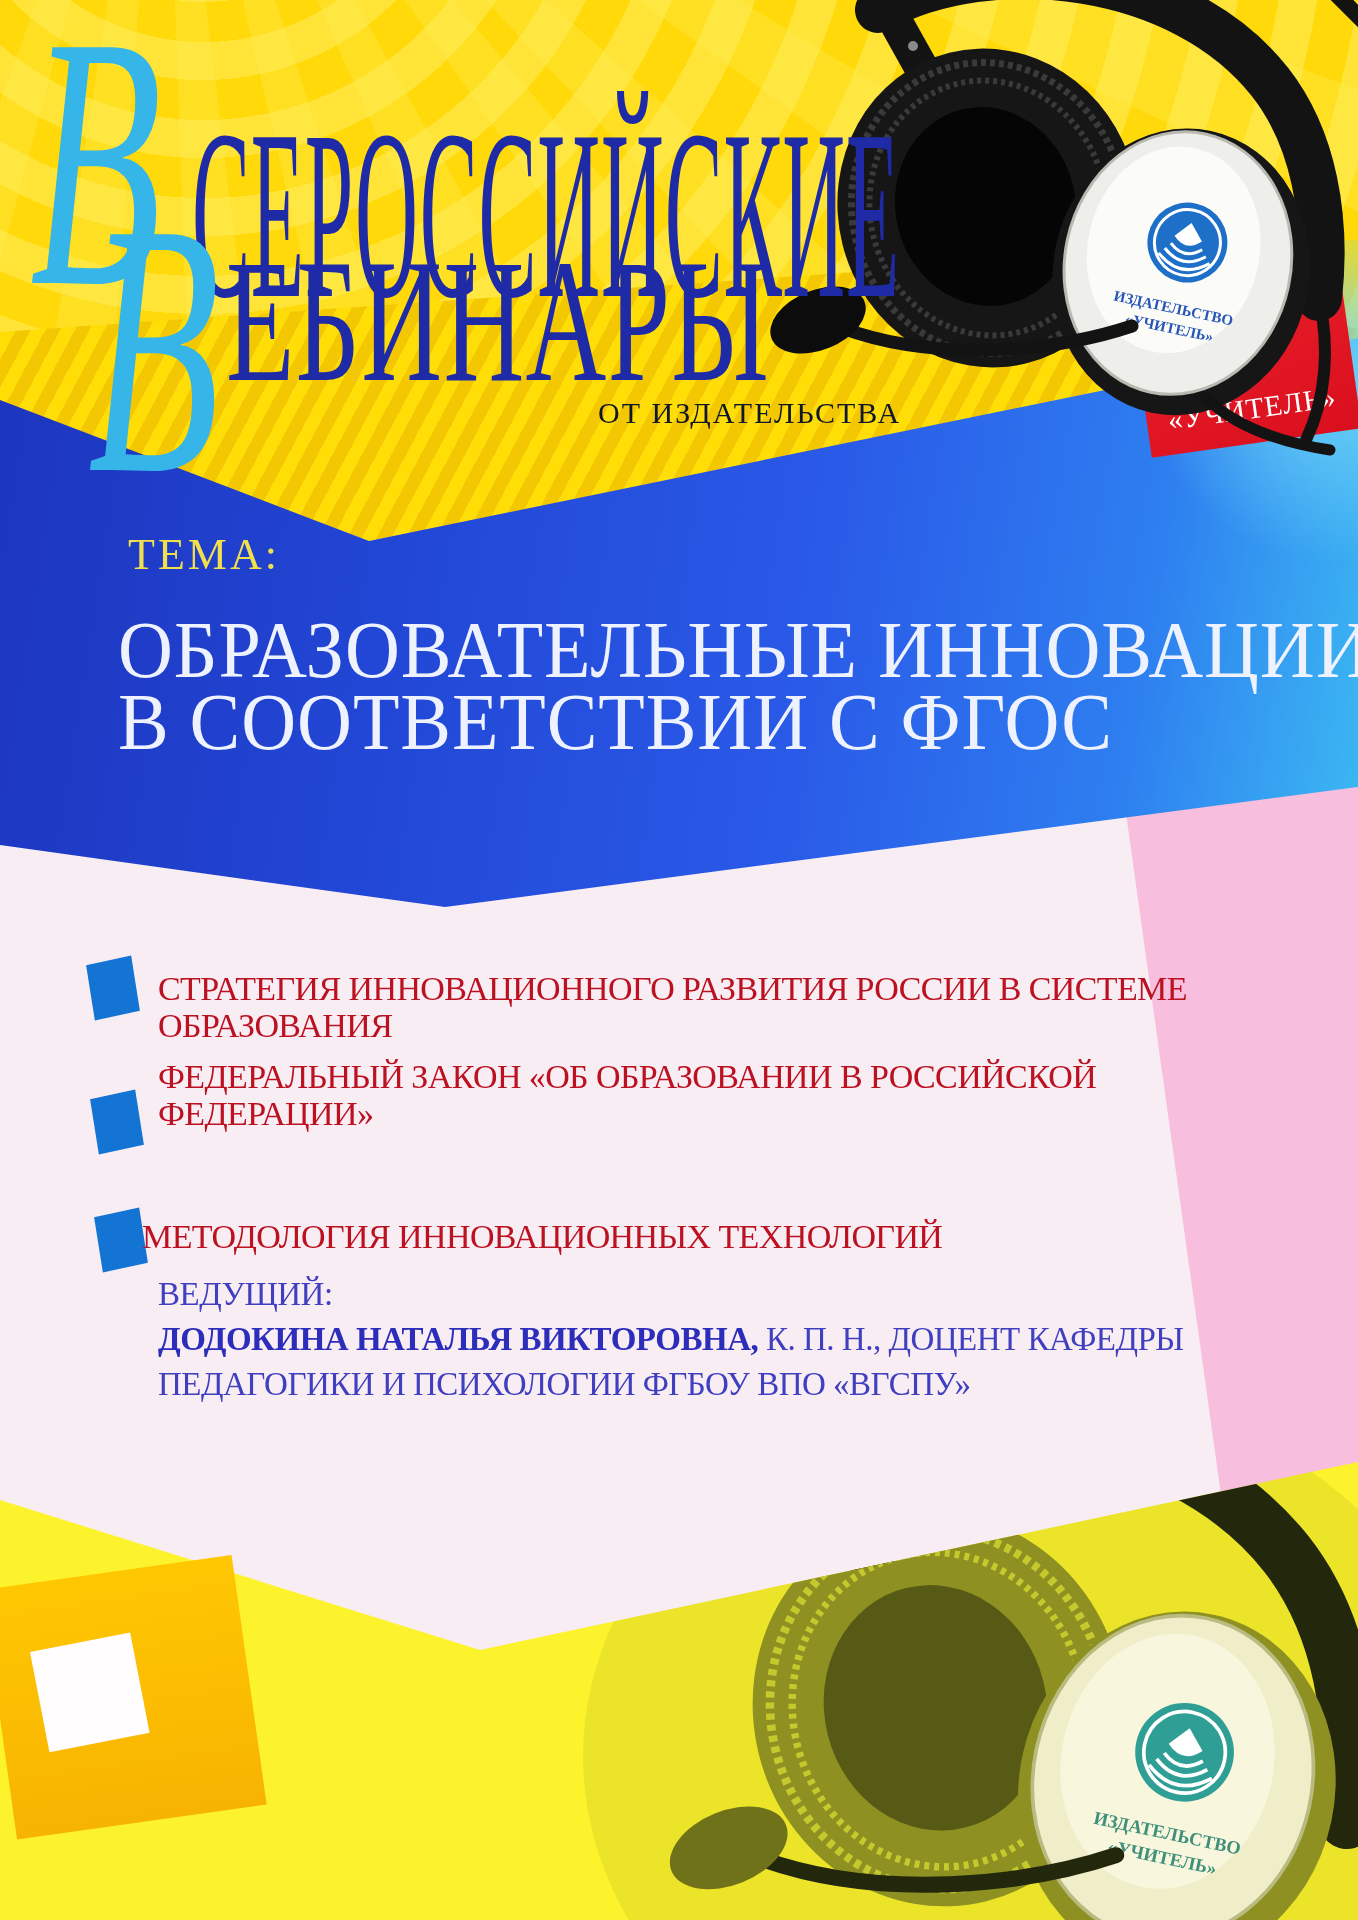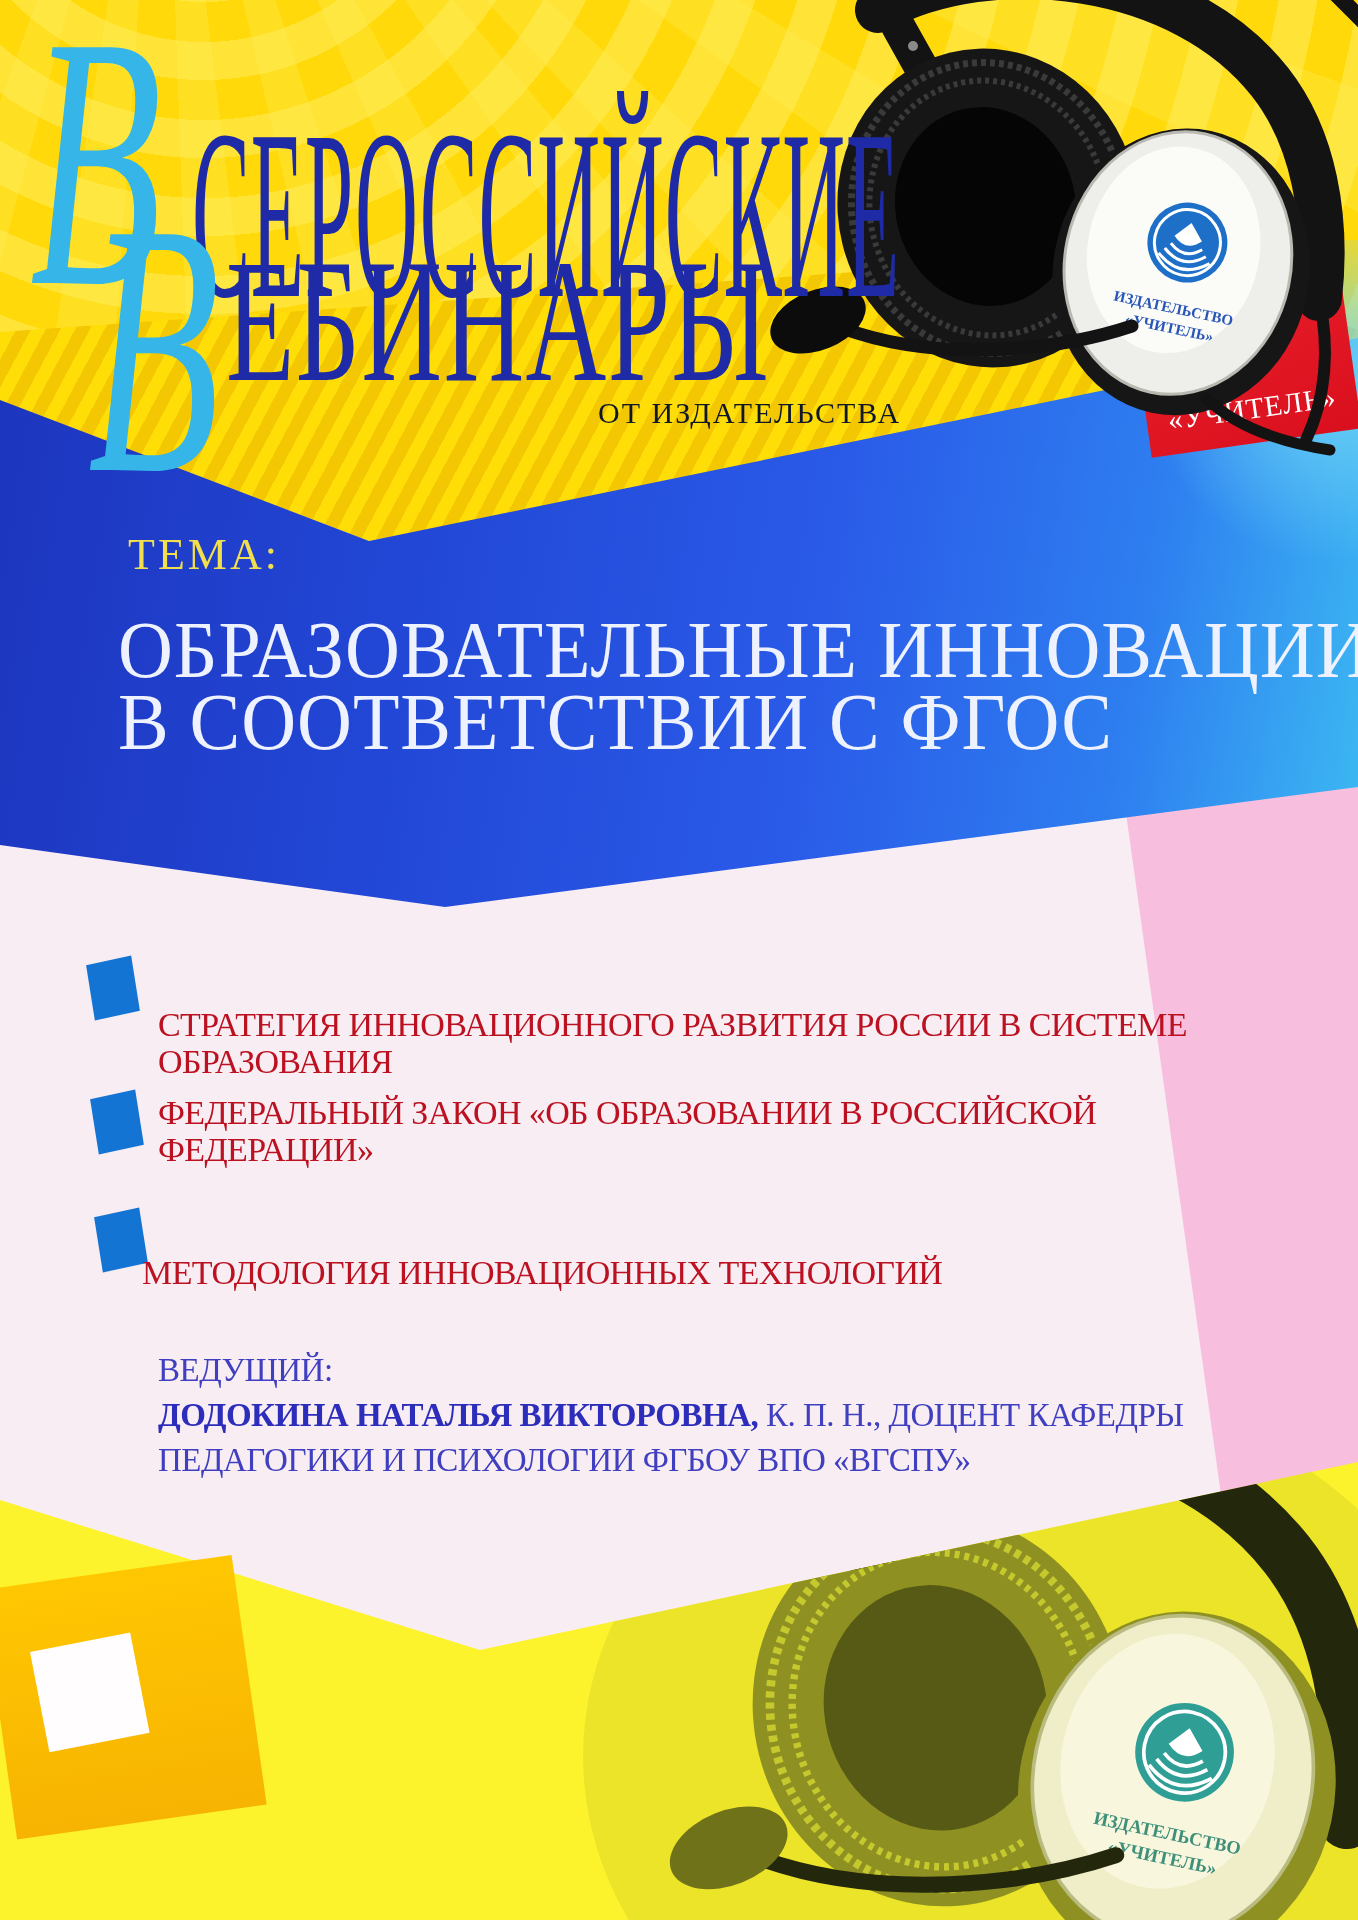--- a/index.html
+++ b/index.html
@@ -45,21 +45,21 @@
   .t-line2{color:#1f2ba6;font-size:175px;line-height:1;transform:scaleX(.64);
      transform-origin:0 0;letter-spacing:2px;}
   .publisher{color:#0f172a;font-size:30px;letter-spacing:2px;}
   
   .theme-label{color:#f2df4e;font-size:44px;letter-spacing:3px;line-height:1;}
   .theme-line{color:#eef2fe;font-size:80px;letter-spacing:1px;line-height:1;transform:scaleX(.95);transform-origin:0 0;white-space:nowrap;}
   
   .topic-square{width:46px;height:56px;background:#1474d4;
      transform:rotate(-9deg) skewY(-3deg);transform-origin:50% 50%;}
   .topic-text{width:1075px;color:#bb1120;font-size:34px;line-height:37px;
-     letter-spacing:-0.6px;margin-top:36px;}
+     letter-spacing:-0.6px;}
   
   .presenter{width:1100px;color:#3f3fc0;font-size:33px;line-height:45px;letter-spacing:-0.5px;}
   .presenter b{color:#2d2dbb;font-weight:bold;}
   
   .hs{position:absolute;}
   .hs svg{display:block;overflow:visible;}
   .cup-text{font-family:"Liberation Serif",serif;font-size:15px;font-weight:bold;
      text-anchor:middle;fill:var(--cuptext);}
   .hs-top{--band:#131313;--pad:#161616;--rib:#3a3a3a;--hole:#050505;
      --cup:#eeeeea;--cupedge:#b9b9b2;--cupshine:#fbfbf8;--logo:#1e6fc8;
@@ -166,16 +166,16 @@
 
 <div class="abs topic-square" style="left:90px;top:960px;"></div>
 <div class="abs topic-text" style="left:158px;top:970px;">СТРАТЕГИЯ ИННОВАЦИОННОГО РАЗВИТИЯ РОССИИ В СИСТЕМЕ ОБРАЗОВАНИЯ</div>
 
 <div class="abs topic-square" style="left:94px;top:1094px;"></div>
 <div class="abs topic-text" style="left:158px;top:1058px;">ФЕДЕРАЛЬНЫЙ ЗАКОН «ОБ ОБРАЗОВАНИИ В РОССИЙСКОЙ ФЕДЕРАЦИИ»</div>
 
 <div class="abs topic-square" style="left:98px;top:1212px;"></div>
 <div class="abs topic-text" style="left:142px;top:1218px;">МЕТОДОЛОГИЯ ИННОВАЦИОННЫХ ТЕХНОЛОГИЙ</div>
 
-<div class="abs presenter" style="left:158px;top:1348px;">
+<div class="abs presenter" style="left:158px;top:1272px;">
   <div>ВЕДУЩИЙ:</div>
   <div><b>ДОДОКИНА НАТАЛЬЯ ВИКТОРОВНА,</b> <span>К. П. Н., ДОЦЕНТ КАФЕДРЫ ПЕДАГОГИКИ И ПСИХОЛОГИИ ФГБОУ ВПО «ВГСПУ»</span></div>
 </div>
 
 </body></html>

